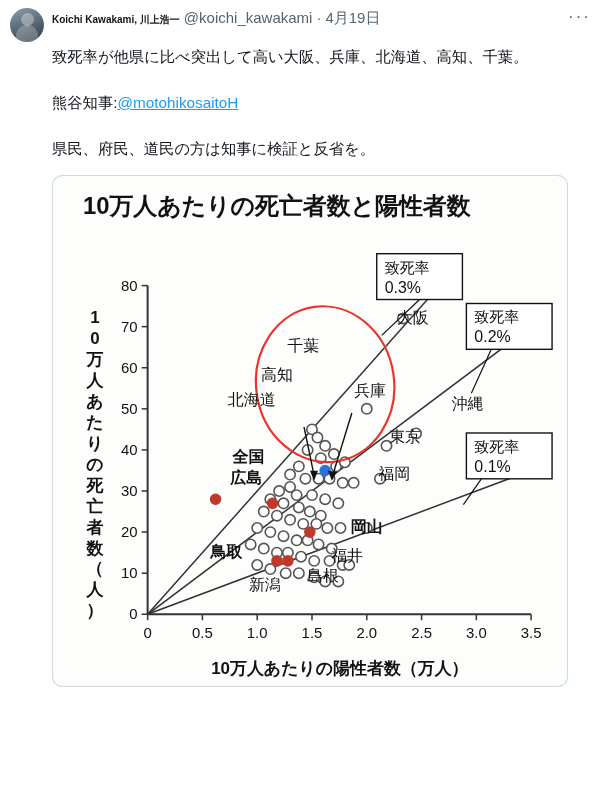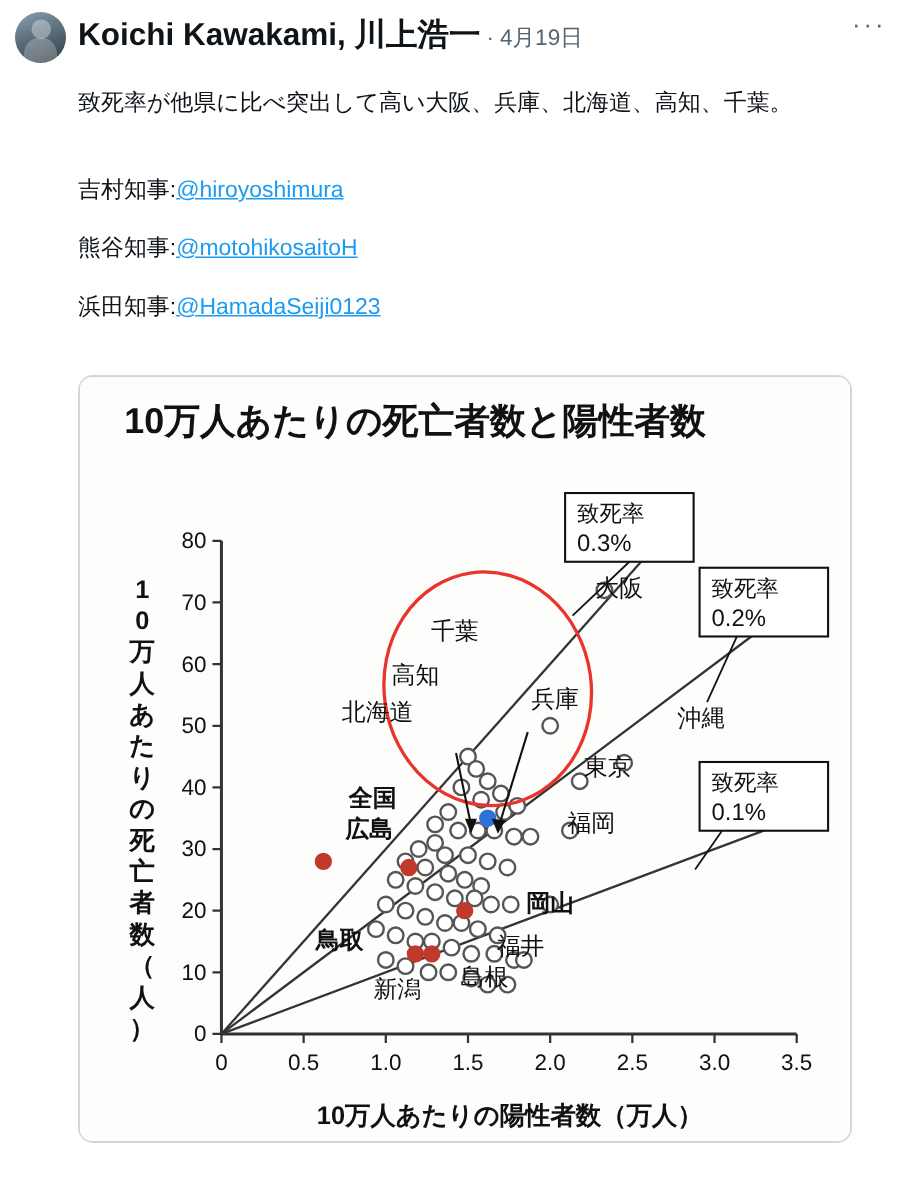--- a/index.html
+++ b/index.html
@@ -57,21 +57,21 @@
   .namerow {
     display: flex;
     align-items: baseline;
     flex-wrap: wrap;
     gap: 4px;
     flex: 1 1 auto;
     padding-top: 1px;
   }
   .displayname {
     font-weight: bold;
-    font-size: 21px;
+    font-size: 10px;
     color: #0f1419;
     letter-spacing: 0;
   }
   .handle, .dot, .date {
     color: #536471;
     font-size: 15px;
   }
   .more {
     color: #536471;
     font-size: 17px;
@@ -82,39 +82,39 @@
     cursor: pointer;
   }
   .tweet-body {
     margin-left: 42px;
     padding-right: 26px;
     font-size: 15.3px;
     line-height: 1.5;
     color: #0f1419;
   }
   .tweet-body p {
-    margin: 16px 0 0 0;
+    margin: 4px 0 0 0;
   }
   .para-gap {
     height: 19px;
   }
   .mention-line {
     white-space: nowrap;
   }
   .mention {
     color: #1d9bf0;
     text-decoration: underline;
     cursor: pointer;
   }
   .media {
     margin: 14px 10px 0 42px;
     border: 1px solid #cfd9de;
     border-radius: 10px;
     overflow: hidden;
-    background: #f9a8d4;
+    background: #7dd3fc;
     width: 516px;
     height: 512px;
     box-sizing: border-box;
     position: relative;
   }
   .chart-wrap {
     position: absolute;
     inset: 0;
   }
   svg.chart {
@@ -129,41 +129,37 @@
 </style>
 </head>
 <body>
 
 <div class="tweet">
 
   <div class="tweet-head">
     <div class="avatar"></div>
     <div class="namerow">
       <span class="displayname">Koichi Kawakami, 川上浩一</span>
+      <span class="handle">@koichi_kawakami</span>
       <span class="dot">·</span>
       <span class="date">4月19日</span>
     </div>
     <div class="more">···</div>
   </div>
 
   <div class="tweet-body">
     <p>致死率が他県に比べ突出して高い大阪、兵庫、北海道、高知、千葉。</p>
     <div class="para-gap"></div>
 
     <p class="mention-line">
-      <span>吉村知事:</span><a class="mention">@hiroyoshimura</a>
-    </p>
-    <p class="mention-line">
       <span>熊谷知事:</span><a class="mention">@motohikosaitoH</a>
     </p>
-    <p class="mention-line">
-      <span>浜田知事:</span><a class="mention">@HamadaSeiji0123</a>
-    </p>
 
     <div class="para-gap"></div>
+    <p>県民、府民、道民の方は知事に検証と反省を。</p>
   </div>
 
   <div class="media">
     <div class="chart-wrap">
       <svg class="chart" viewBox="0 0 516 512" preserveAspectRatio="none">
         <rect x="0" y="0" width="516" height="512" fill="#fdfdfb"></rect>
         <text id="c-title" class="chart-title" x="30" y="38" font-size="24" fill="#111">10万人あたりの死亡者数と陽性者数</text>
 
         <g>
           <line x1="95" y1="440" x2="95" y2="110" stroke="#333" stroke-width="2"></line>

